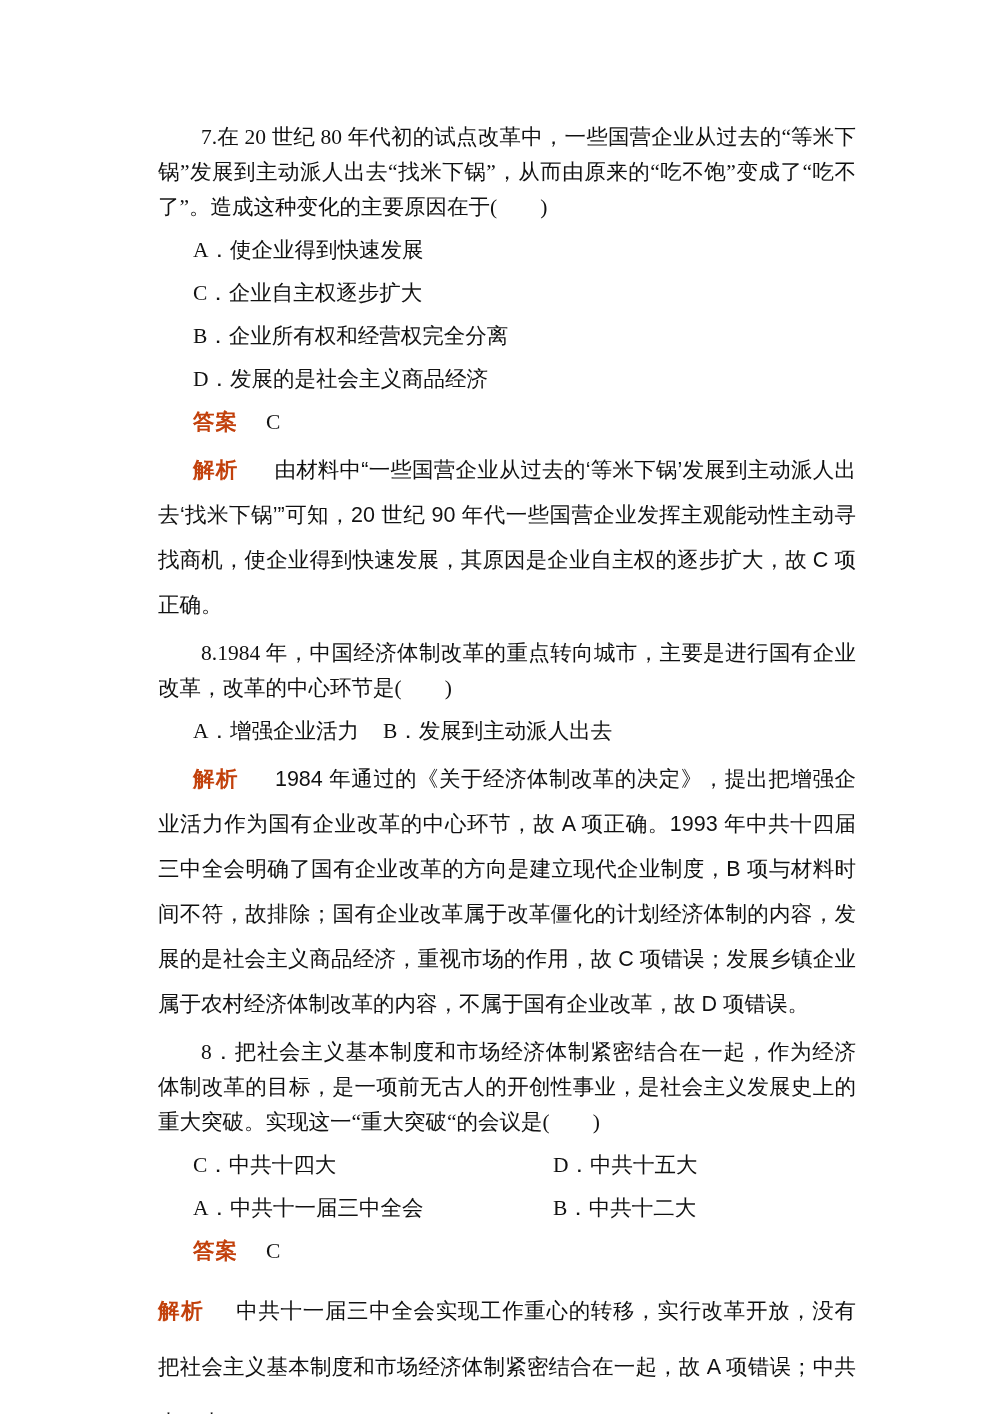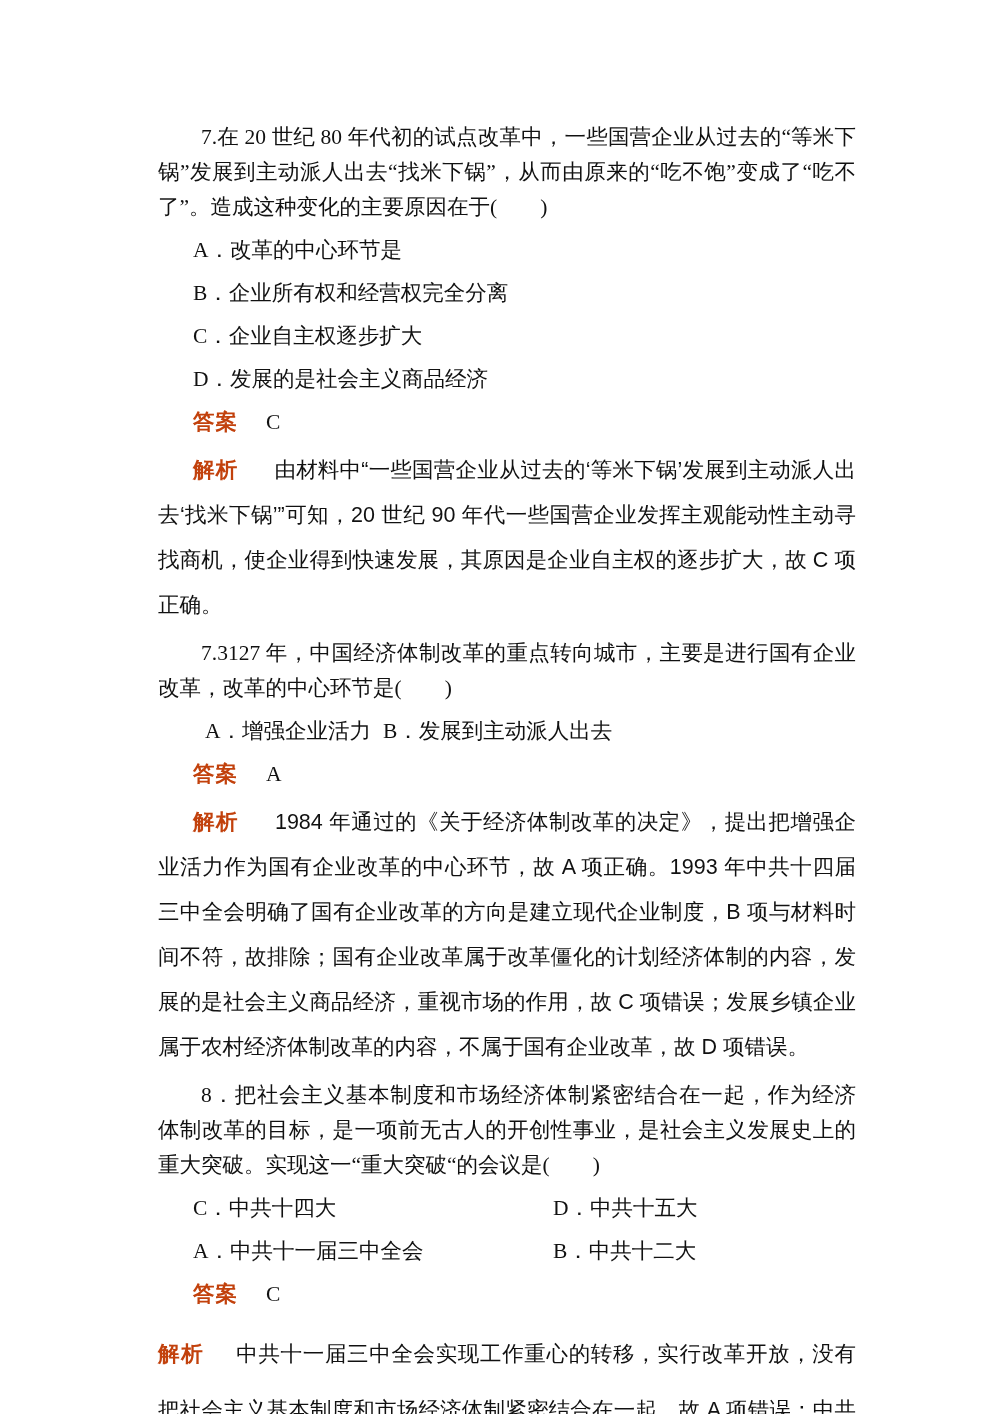--- a/index.html
+++ b/index.html
@@ -24,21 +24,21 @@
   }
   .opt {
     line-height: 35px;
     padding-left: 35px;
   }
   .opt-row {
     line-height: 35px;
     padding-left: 35px;
     display: flex;
   }
-  .col-q8 { width: 190px; flex: none; text-align: center; }
+  .col-q8 { width: 190px; flex: none; }
   .col-q9 { width: 360px; flex: none; }
   .answer-line {
     line-height: 35px;
     padding-left: 35px;
   }
   .red-label {
     color: #c2410c;
     font-family: "Liberation Sans", "DejaVu Sans", sans-serif;
     font-weight: 700;
     letter-spacing: 1px;
@@ -62,40 +62,37 @@
   .analysis-last .red-label { margin-right: 32px; }
   .q-block { margin-top: 8px; }
 </style>
 </head>
 <body>
 
 <div class="page">
 
   <section>
     <p class="stem">7.在 20 世纪 80 年代初的试点改革中，一些国营企业从过去的“等米下锅”发展到主动派人出去“找米下锅”，从而由原来的“吃不饱”变成了“吃不了”。造成这种变化的主要原因在于(　　)</p>
-    <p class="opt">A．改革的中心环节是</p>
+    <p class="opt">A．使企业得到快速发展</p>
+    <p class="opt">C．企业自主权逐步扩大</p>
     <p class="opt">B．企业所有权和经营权完全分离</p>
-    <p class="opt">C．企业自主权逐步扩大</p>
     <p class="opt">D．发展的是社会主义商品经济</p>
     <p class="answer-line">
       <span class="red-label">答案</span><span class="answer-value">C</span>
     </p>
     <p class="analysis">
       <span class="red-label">解析</span><span>由材料中“一些国营企业从过去的‘等米下锅’发展到主动派人出去‘找米下锅’”可知，20 世纪 90 年代一些国营企业发挥主观能动性主动寻找商机，使企业得到快速发展，其原因是企业自主权的逐步扩大，故 C 项正确。</span>
     </p>
   </section>
 
   <section class="q-block">
-    <p class="stem">7.3127 年，中国经济体制改革的重点转向城市，主要是进行国有企业改革，改革的中心环节是(　　)</p>
+    <p class="stem">8.1984 年，中国经济体制改革的重点转向城市，主要是进行国有企业改革，改革的中心环节是(　　)</p>
     <p class="opt-row">
       <span class="col-q8">A．增强企业活力</span>
       <span>B．发展到主动派人出去</span>
-    </p>
-    <p class="answer-line">
-      <span class="red-label">答案</span><span class="answer-value">A</span>
     </p>
     <p class="analysis">
       <span class="red-label">解析</span><span>1984 年通过的《关于经济体制改革的决定》，提出把增强企业活力作为国有企业改革的中心环节，故 A 项正确。1993 年中共十四届三中全会明确了国有企业改革的方向是建立现代企业制度，B 项与材料时间不符，故排除；国有企业改革属于改革僵化的计划经济体制的内容，发展的是社会主义商品经济，重视市场的作用，故 C 项错误；发展乡镇企业属于农村经济体制改革的内容，不属于国有企业改革，故 D 项错误。</span>
     </p>
   </section>
 
   <section class="q-block">
     <p class="stem">8．把社会主义基本制度和市场经济体制紧密结合在一起，作为经济体制改革的目标，是一项前无古人的开创性事业，是社会主义发展史上的重大突破。实现这一“重大突破“的会议是(　　)</p>
     <p class="opt-row">
       <span class="col-q9">C．中共十四大</span>

